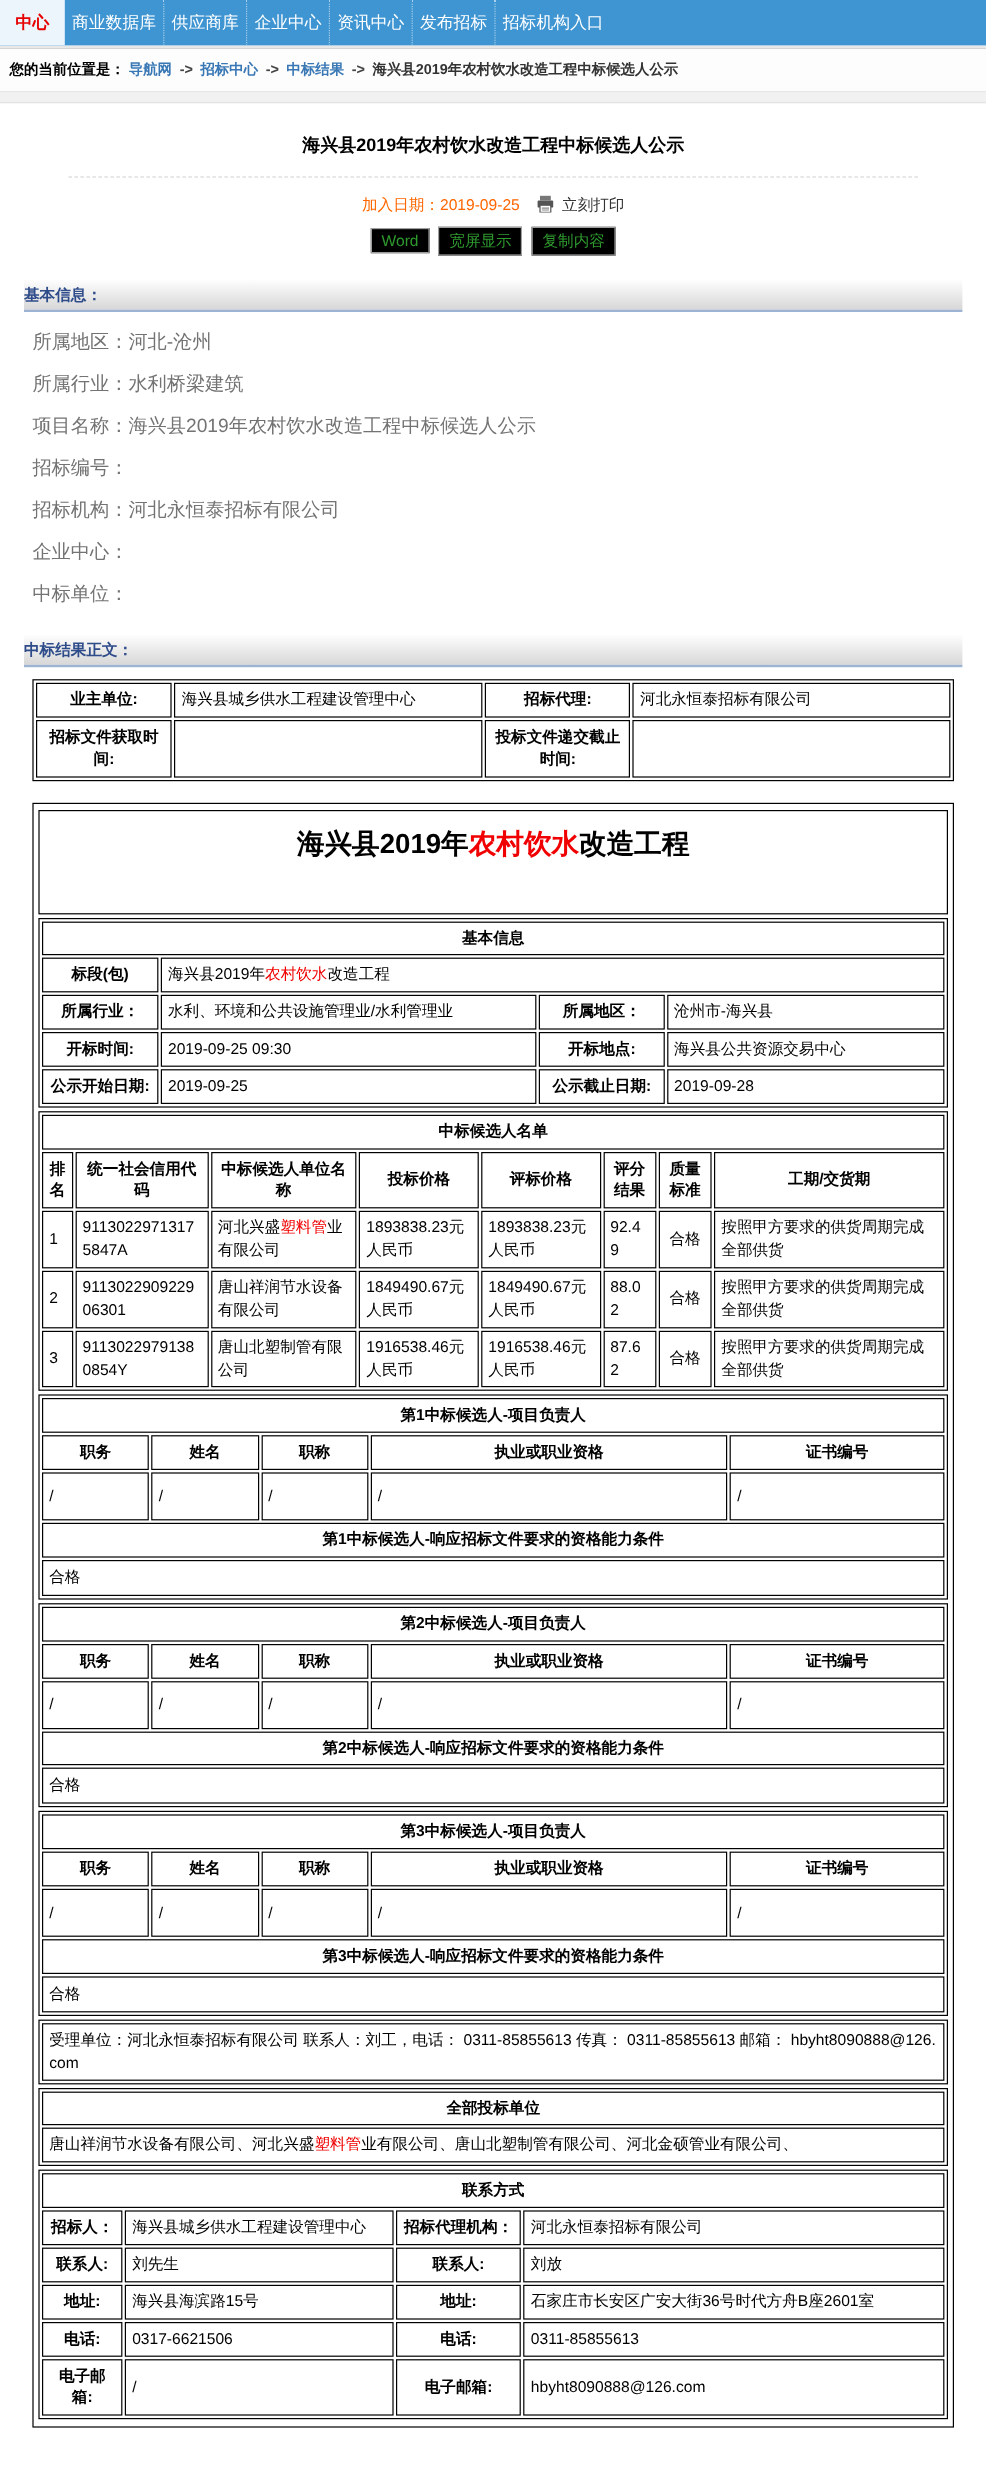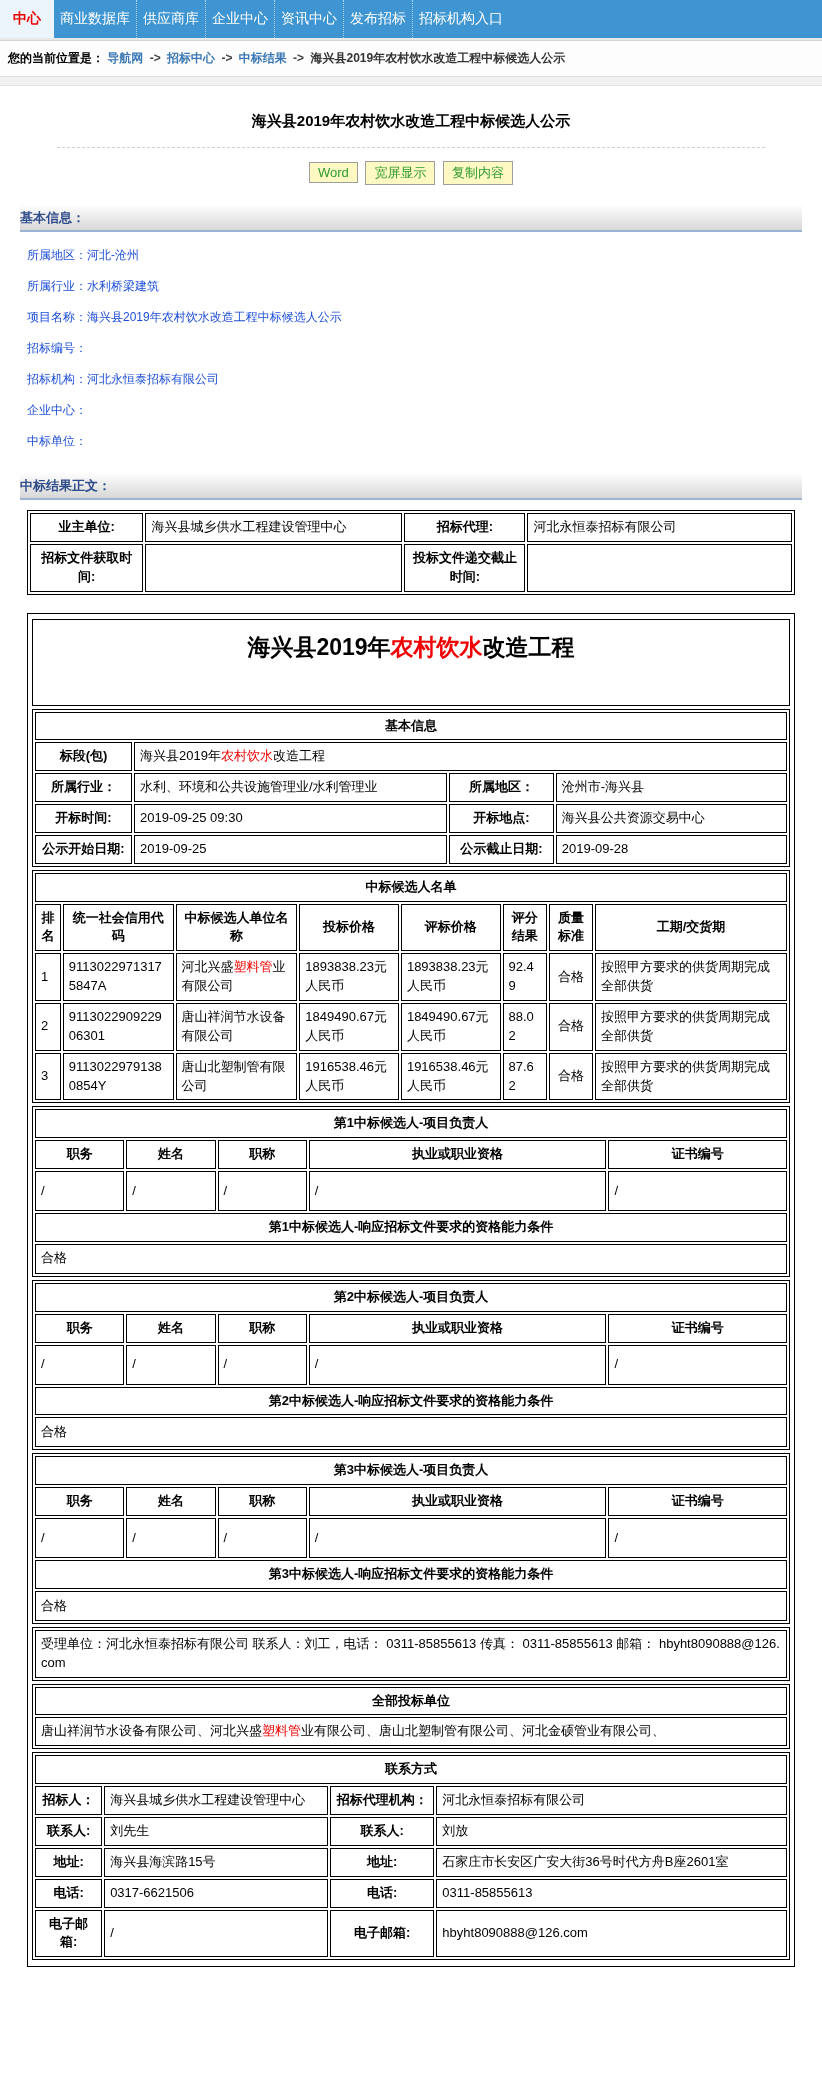--- a/index.html
+++ b/index.html
@@ -69,41 +69,41 @@
   }
   .dashed-sep { border:0; border-top:1px dashed #CFCFCF; margin:16px 30px 13px; }
   .meta-line { text-align:center; font-size:13px; line-height:20px; }
   .join-label, .join-date { color:#FF6600; }
   .printer-icon { display:inline-block; vertical-align:-2px; margin:0 3px 0 10px; }
   .print-label { color:#333; cursor:pointer; }
   .btn-row { text-align:center; margin:6px 0 20px; }
   .tool-btn {
     display:inline-block;
     border:1px solid #9E9E9E;
-    background:#fef9c3;
+    background:#000000;
     color:#2E9A2E;
     font-size:13px;
     padding:2px 8px;
     margin:0 2px;
     cursor:pointer;
     font-family:inherit;
   }
 
   
   .section-bar {
     height:27px;
     line-height:25px;
     background:linear-gradient(#FEFEFE,#D7D7D7);
     border-bottom:2px solid #9DB3D2;
     color:#2F4C8A;
     font-weight:bold;
     font-size:13px;
     margin:12px -7px 4px;
   }
-  .fields { font-size:12px; color:#1d4ed8; margin:8px 0 16px; }
+  .fields { font-size:16px; color:#737373; margin:8px 0 16px; }
   .field-row { padding:7px 0; }
 
   
   table.grid {
     border-collapse:separate;
     border-spacing:2px;
     border:1px solid #000;
     background:#fff;
     width:100%;
     table-layout:fixed;
@@ -168,20 +168,33 @@
   <a class="bc-link">中标结果</a>
   <span class="bc-sep">-&gt;</span>
   <span class="bc-current">海兴县2019年农村饮水改造工程中标候选人公示</span>
 </div>
 <div class="gray-strip"></div>
 
 <div class="content">
 
   <div class="page-title">海兴县2019年农村饮水改造工程中标候选人公示</div>
   <hr class="dashed-sep">
+  <div class="meta-line">
+    <span class="join-label">加入日期：</span><span class="join-date">2019-09-25</span>
+    <span class="printer-icon">
+      <svg width="15" height="14" viewBox="0 0 15 14">
+          <rect x="3" y="0" width="9" height="4" fill="#777"></rect>
+          <rect x="1" y="4" width="13" height="6" rx="1" fill="#555"></rect>
+          <rect x="3" y="8" width="9" height="6" fill="#fff" stroke="#555"></rect>
+          <line x1="4.5" y1="10.5" x2="10.5" y2="10.5" stroke="#888"></line>
+          <line x1="4.5" y1="12" x2="10.5" y2="12" stroke="#888"></line>
+        </svg>
+    </span>
+    <span class="print-label">立刻打印</span>
+  </div>
   <div class="btn-row">
     <button class="tool-btn">Word</button>
     <button class="tool-btn">宽屏显示</button>
     <button class="tool-btn">复制内容</button>
   </div>
 
   <div class="section-bar">基本信息：</div>
   <div class="fields">
     <div class="field-row"><span>所属地区：</span><span>河北-沧州</span></div>
     <div class="field-row"><span>所属行业：</span><span>水利桥梁建筑</span></div>

